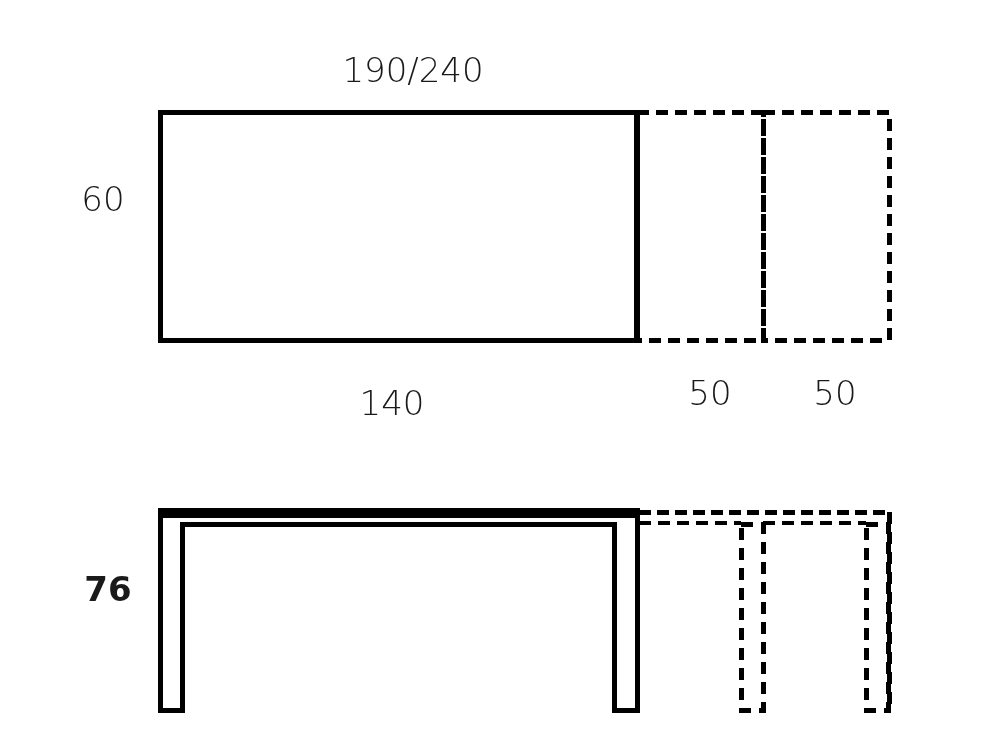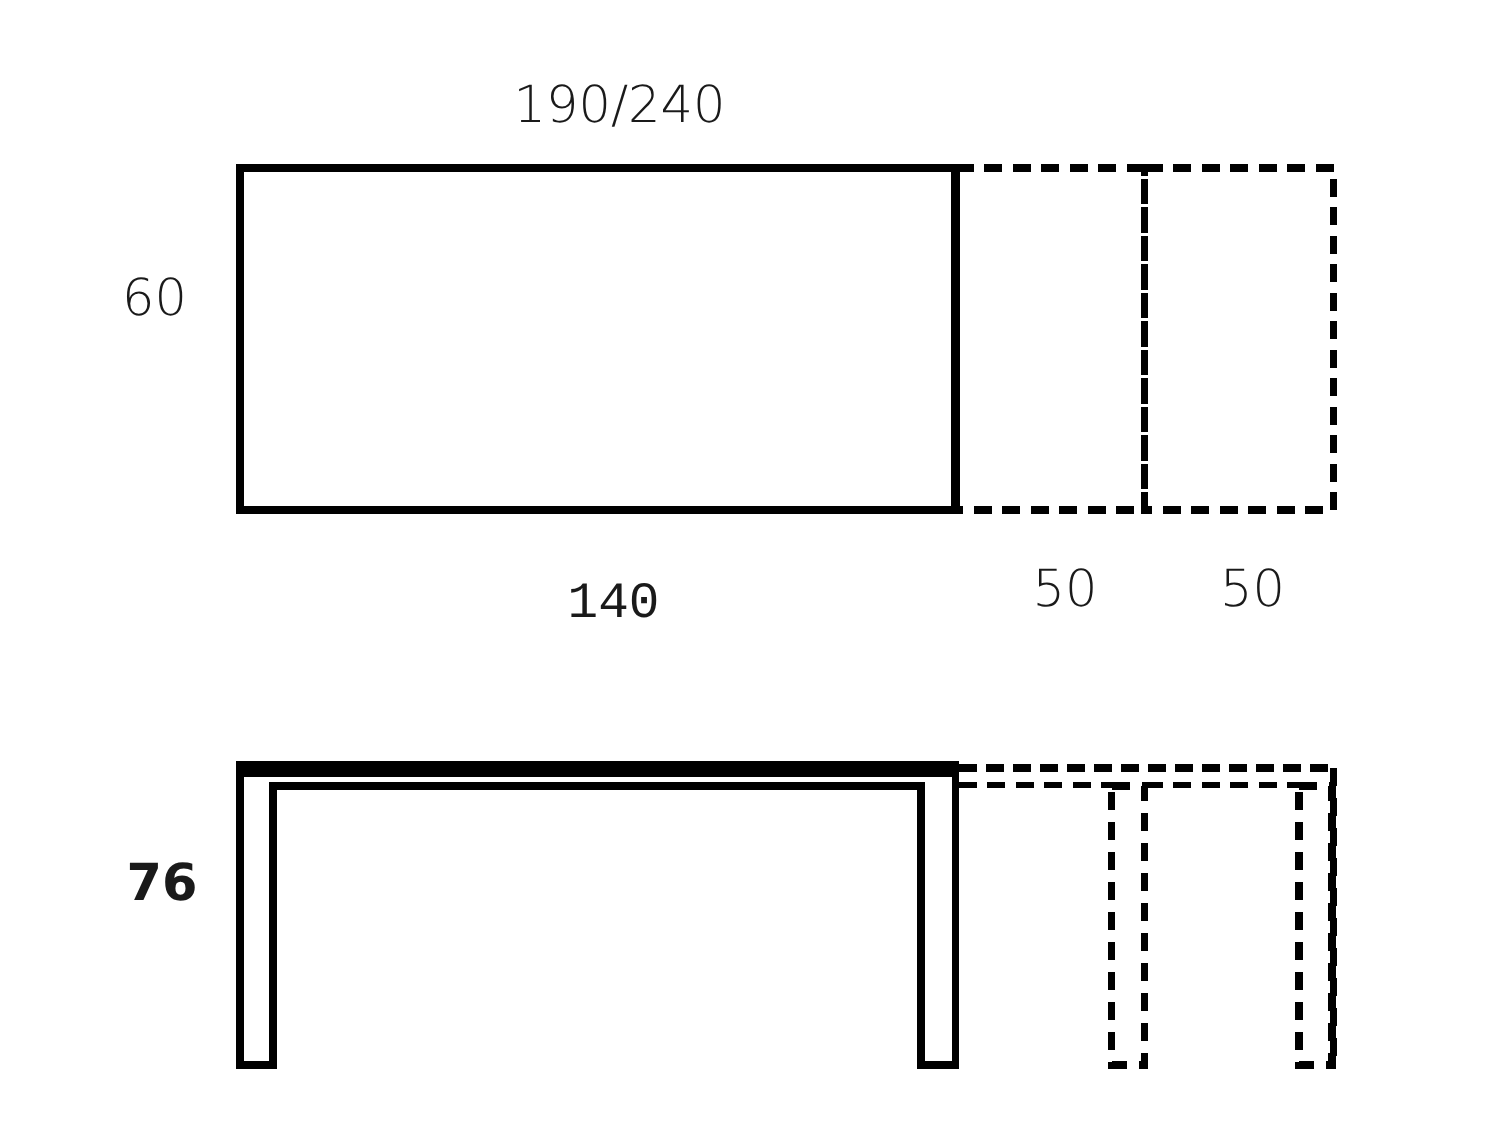--- a/index.html
+++ b/index.html
@@ -42,16 +42,16 @@
       <rect fill="none" stroke="#000" stroke-width="5" stroke-dasharray="12 8" x="866" y="524" width="22" height="186"></rect>
     </g>
 
     <path d="M160 510 H637 V710 H614 V524 H182 V710 H160 Z" fill="none" stroke="#000" stroke-width="5" stroke-linejoin="miter"></path>
     <rect x="160" y="508" width="479" height="10" fill="#000"></rect>
   </g>
 </svg>
 
 <div class="lbl" style="left:413px; top:70px;">190/240</div>
 <div class="lbl" style="left:103px; top:199px;">60</div>
-<div class="lbl" style="left:409px; top:403px;font-family:Liberation Mono, monospace;">140</div>
+<div class="lbl" style="left:392px; top:403px;">140</div>
 <div class="lbl" style="left:710px; top:393px;">50</div>
 <div class="lbl" style="left:835px; top:393px;">50</div>
 <div class="lbl" style="left:108px; top:589px;font-weight:bold;">76</div>
 
 </body></html>

